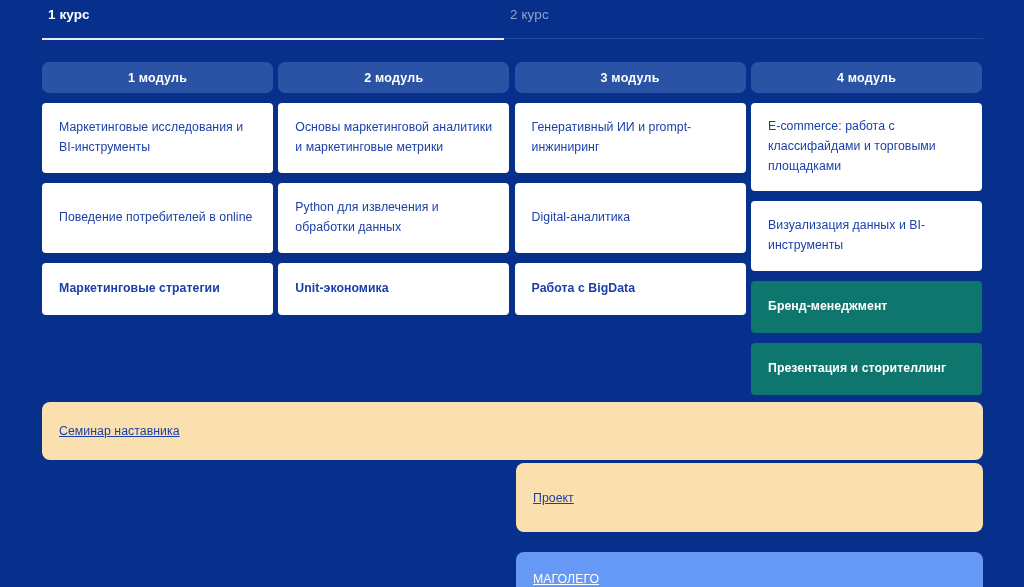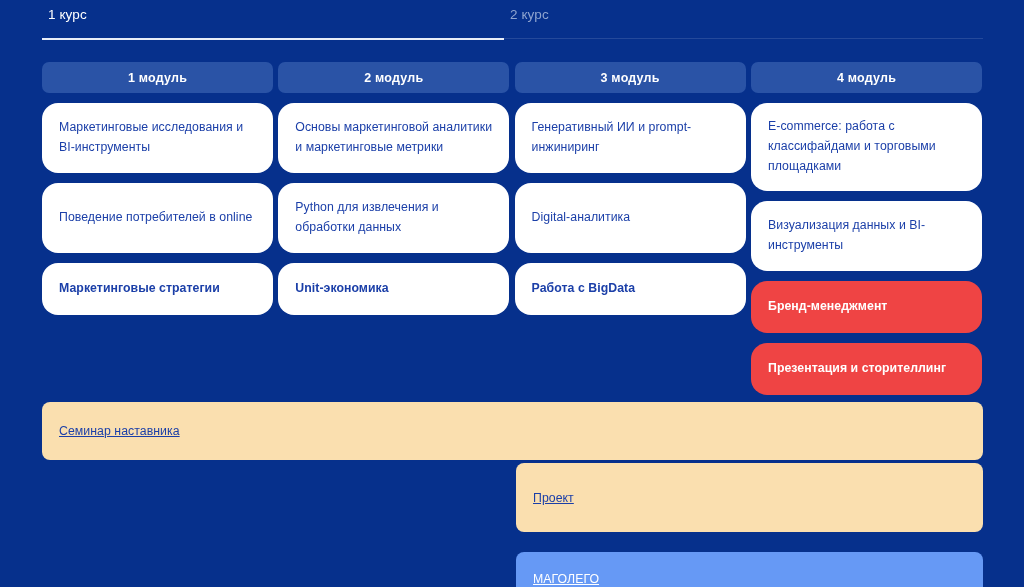--- a/index.html
+++ b/index.html
@@ -21,21 +21,21 @@
     position: absolute;
     left: 42px;
     top: 0;
     width: 941px;
     height: 42px;
   }
   .tab {
     position: absolute;
     top: 7px;
     font-size: 13.5px;
-    font-weight: normal;
+    font-weight: bold;
     letter-spacing: 0.1px;
     white-space: nowrap;
   }
   .tab-1 { left: 6px; color: #FFFFFF; }
   .tab-2 { left: 468px; color: #8FA4CF; font-weight: normal; }
 
   .tab-underline-track {
     position: absolute;
     left: 0;
     top: 38px;
@@ -79,34 +79,34 @@
     font-size: 12.5px;
     font-weight: bold;
     display: flex;
     align-items: center;
     justify-content: center;
     letter-spacing: 0.2px;
   }
 
   .card {
     margin-top: 10px;
-    border-radius: 16px;
+    border-radius: 4px;
     padding: 0 17px;
     display: flex;
     align-items: center;
     font-size: 12.3px;
     line-height: 1.62;
     letter-spacing: 0.05px;
   }
   .card.white {
     background: #FFFFFF;
     color: #1B3FA8;
   }
   .card.lightblue {
-    background: #ef4444;
+    background: #0f766e;
     color: #FFFFFF;
   }
   .card.h1 { height: 52px; font-weight: bold; }
   .card.h2 { height: 70px; }
   .card.h3 { height: 88px; }
 
   
   .bar {
     position: absolute;
     border-radius: 8px;

